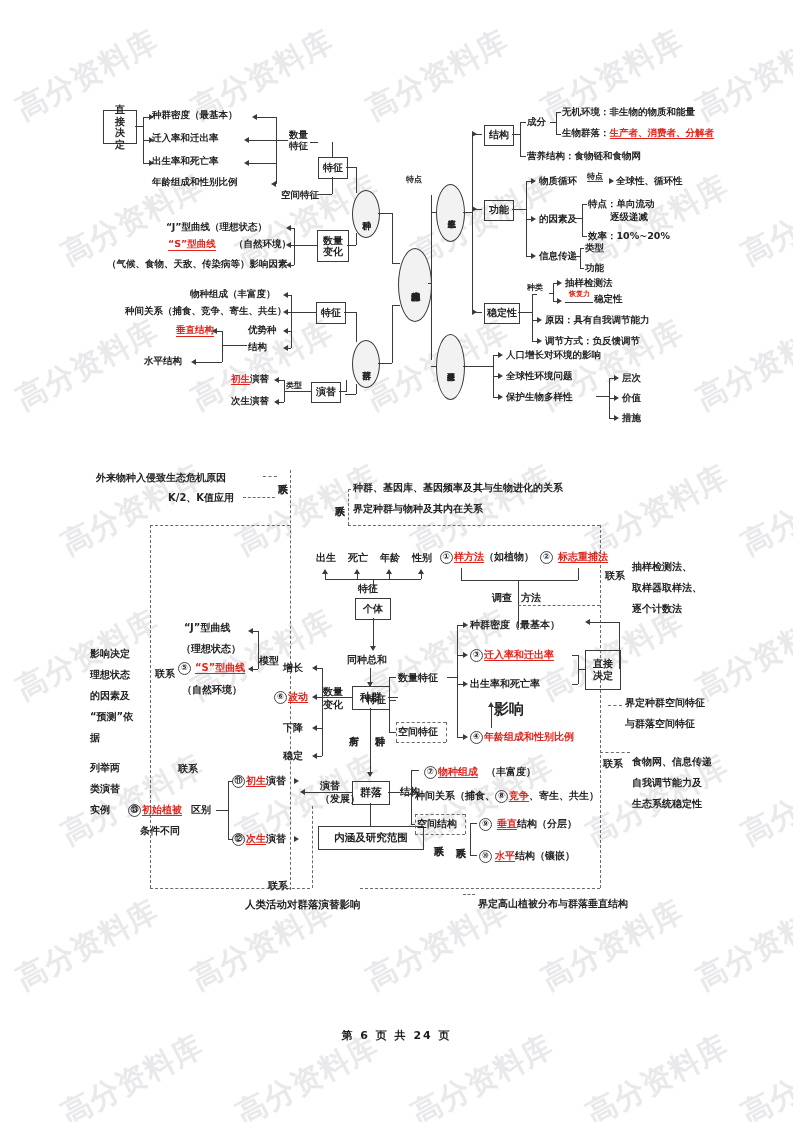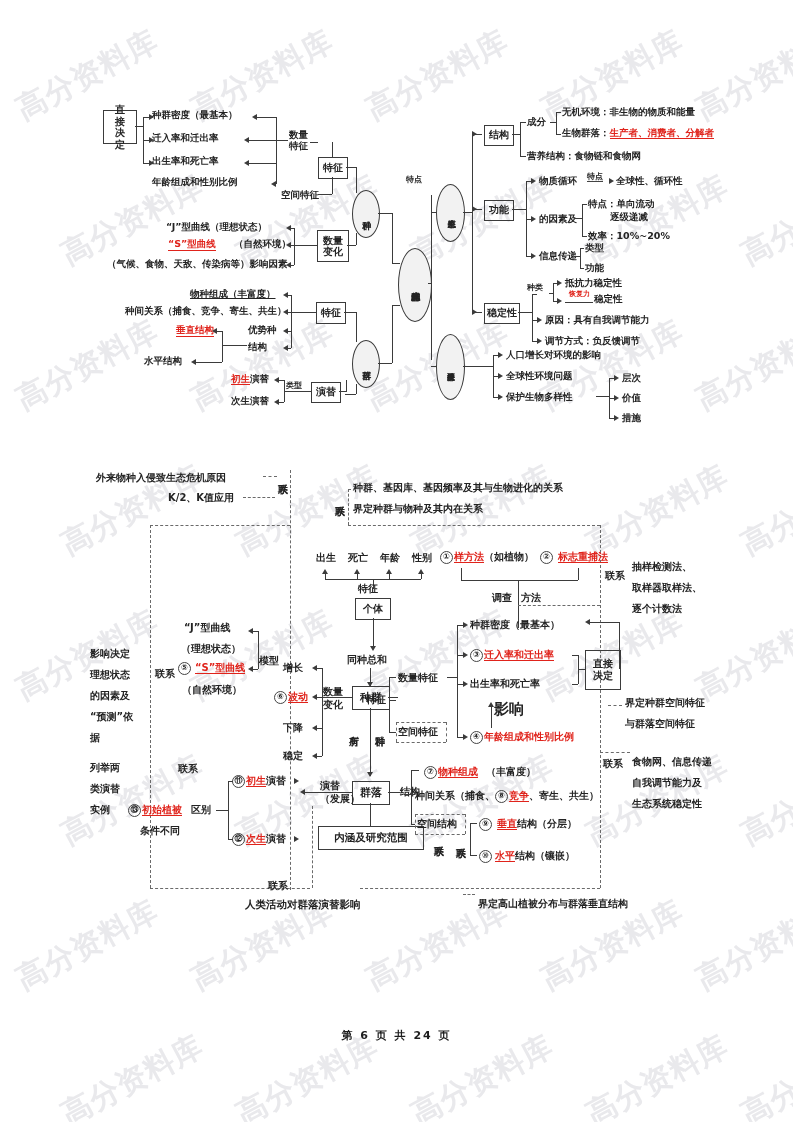--- a/index.html
+++ b/index.html
@@ -161,21 +161,21 @@
 
   <div class="ell" style="left:352px;top:190px;width:26px;height:46px;background:#f2f2f2;">
     <span style="writing-mode:vertical-rl;text-orientation:upright;">种群</span>
   </div>
 
   <div class="hl" style="left:346px;top:167px;width:10px;"></div>
   <div class="vl" style="left:356px;top:167px;height:26px;"></div>
   <div class="hl" style="left:347px;top:245px;width:9px;"></div>
   <div class="vl" style="left:356px;top:233px;height:12px;"></div>
 
-  <div class="t b" style="left:190px;top:289px;text-decoration:underline;">物种组成（丰富度）</div>
+  <div class="t b" style="left:190px;top:289px;">物种组成（丰富度）</div>
   <div class="t b" style="left:125px;top:306px;">种间关系（捕食、竞争、寄生、共生）</div>
   <div class="t b" style="left:248px;top:325px;">优势种</div>
   <div class="arr l" style="left:283px;top:292px;"></div>
   <div class="arr l" style="left:283px;top:309px;"></div>
   <div class="arr l" style="left:283px;top:328px;"></div>
   <div class="arr l" style="left:283px;top:345px;"></div>
   <div class="vl" style="left:291px;top:295px;height:53px;"></div>
   <div class="hl" style="left:288px;top:295px;width:3px;"></div>
   <div class="hl" style="left:288px;top:312px;width:3px;"></div>
   <div class="hl" style="left:288px;top:331px;width:3px;"></div>
@@ -311,21 +311,21 @@
   <div class="arr r" style="left:537px;top:338px;"></div>
   <div class="t b" style="left:545px;top:315px;">原因：具有自我调节能力</div>
   <div class="t b" style="left:545px;top:336px;">调节方式：负反馈调节</div>
   <div class="t b" style="left:527px;top:283px;font-size:8px;">种类</div>
   <div class="vl" style="left:553px;top:283px;height:18px;"></div>
   <div class="hl" style="left:549px;top:293px;width:4px;"></div>
   <div class="hl" style="left:553px;top:283px;width:4px;"></div>
   <div class="hl" style="left:553px;top:301px;width:4px;"></div>
   <div class="arr r" style="left:557px;top:280px;"></div>
   <div class="arr r" style="left:557px;top:298px;"></div>
-  <div class="t b" style="left:565px;top:278px;">抵抗力稳定性</div>
+  <div class="t b" style="left:565px;top:278px;">抽样检测法</div>
   <div class="t b red" style="left:569px;top:290px;font-size:7px;">恢复力</div>
   <div class="hl" style="left:565px;top:302px;width:28px;"></div>
   <div class="t b" style="left:594px;top:294px;">稳定性</div>
 
   <div class="hl" style="left:463px;top:366px;width:30px;"></div>
   <div class="vl" style="left:493px;top:355px;height:42px;"></div>
   <div class="hl" style="left:493px;top:355px;width:5px;"></div>
   <div class="hl" style="left:493px;top:376px;width:5px;"></div>
   <div class="hl" style="left:493px;top:397px;width:5px;"></div>
   <div class="arr r" style="left:498px;top:352px;"></div>

